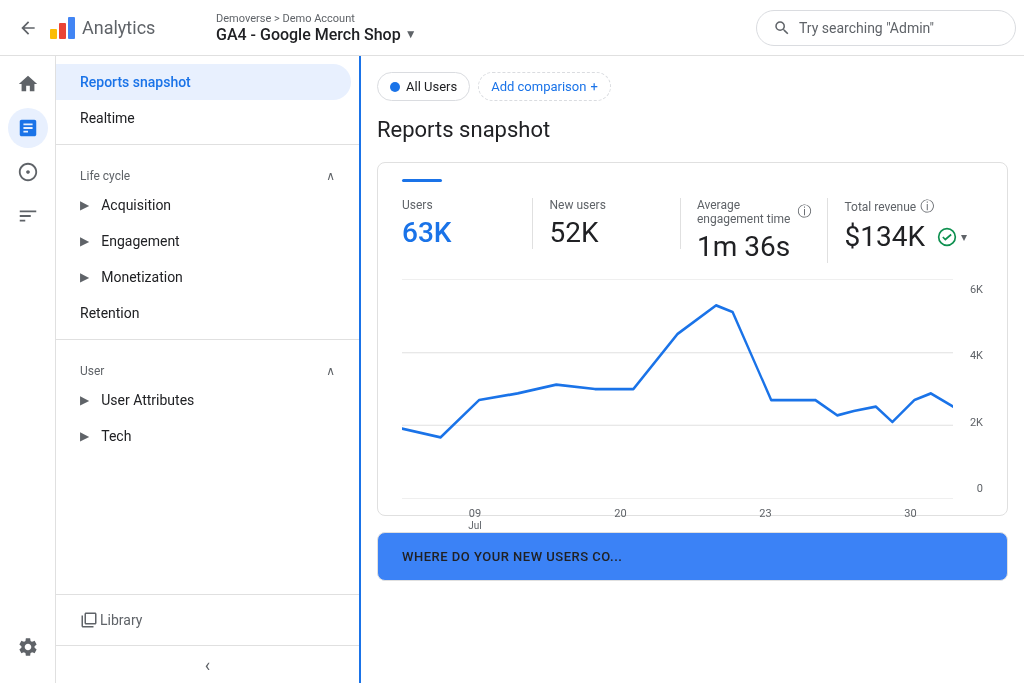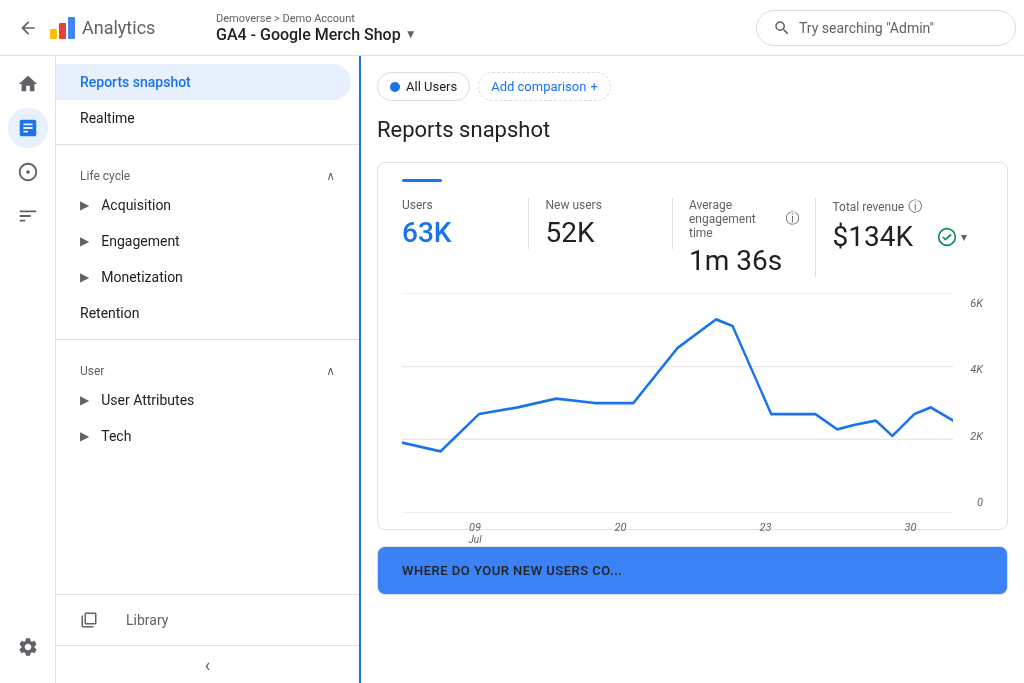--- a/index.html
+++ b/index.html
@@ -89,21 +89,21 @@
       padding: 16px 24px 4px;
       font-size: 12px;
       color: #5f6368;
       display: flex; align-items: center; justify-content: space-between;
     }
     .sidebar-divider { height: 1px; background: #e0e0e0; margin: 8px 0; }
     .sidebar-item .expand-arrow { font-size: 12px; color: #5f6368; margin-right: 4px; }
     .sidebar-bottom {
       padding: 16px 24px;
       border-top: 1px solid #e0e0e0;
-      display: flex; align-items: center; gap: 28px;
+      display: flex; align-items: center; gap: 2px;
       cursor: pointer;
       color: #5f6368;
       font-size: 14px;
     }
     .sidebar-collapse {
       display: flex; justify-content: center;
       padding: 8px;
       border-top: 1px solid #e0e0e0;
       cursor: pointer;
       color: #5f6368;
@@ -154,21 +154,21 @@
     .stat-item { flex: 1; border-right: 1px solid #e0e0e0; padding: 0 16px; }
     .stat-item:first-child { padding-left: 0; }
     .stat-item:last-child { border-right: none; }
     .stat-label { font-size: 12px; color: #5f6368; margin-bottom: 4px; display: flex; align-items: center; gap: 4px; }
     .stat-value { font-size: 28px; font-weight: 400; color: #202124; }
     .stat-value.active { color: #1a73e8; font-weight: 500; }
     .info-icon { font-size: 14px; color: #5f6368; cursor: pointer; }
     .status-icon { display: flex; align-items: center; gap: 4px; cursor: pointer; }
 
     
-    .chart-area { position: relative; height: 220px; margin-top: 16px; font-style: italic; }
+    .chart-area { position: relative; height: 220px; margin-top: 16px; }
     .chart-y-labels { position: absolute; right: 0; top: 0; height: 100%; display: flex; flex-direction: column; justify-content: space-between; font-size: 11px; color: #5f6368; padding: 4px 0; width: 30px; text-align: right; }
     .chart-svg { width: calc(100% - 30px); height: 100%; }
     .chart-x-labels { display: flex; justify-content: space-around; padding: 8px 0 0 0; font-size: 11px; color: #5f6368; }
     .x-label { text-align: center; }
     .x-sublabel { font-size: 10px; }
 
     .bottom-card {
       border: 1px solid #e0e0e0;
       border-radius: 8px;
       padding: 16px 24px;
@@ -344,21 +344,21 @@
             <span class="info-icon">ⓘ</span>
           </div>
           <div class="stat-value">1m 36s</div>
         </div>
 
         <div class="stat-item">
           <div class="stat-label">
             <span>Total revenue</span>
             <span class="info-icon">ⓘ</span>
           </div>
-          <div style="display:flex;align-items:center;gap:24px;">
+          <div style="display:flex;align-items:center;gap:12px;">
             <div class="stat-value">$134K</div>
             <div class="status-icon">
               <svg width="20" height="20" viewBox="0 0 24 24">
                   <circle cx="12" cy="12" r="10" fill="none" stroke="#0d904f" stroke-width="2"></circle>
                   <polyline points="7,12 10,15 17,9" fill="none" stroke="#0d904f" stroke-width="2"></polyline>
                 </svg>
               <span style="font-size:12px;color:#5f6368;">▾</span>
             </div>
           </div>
         </div>

